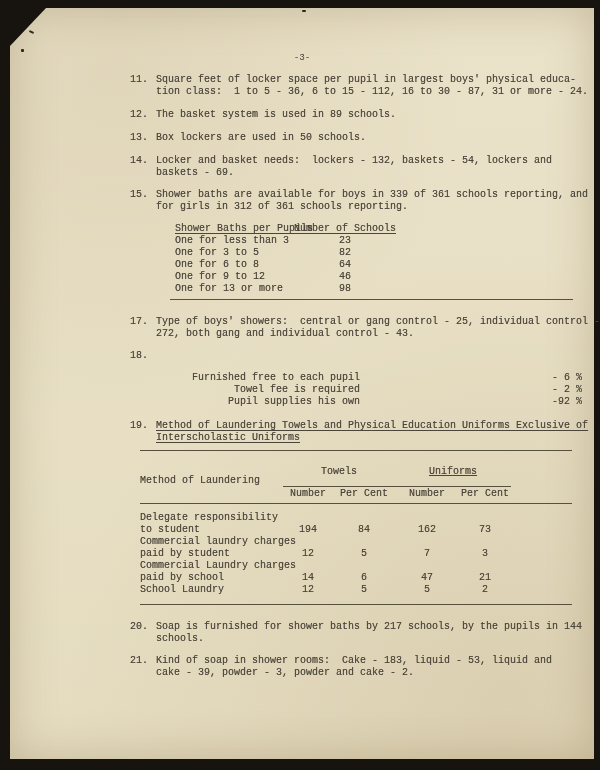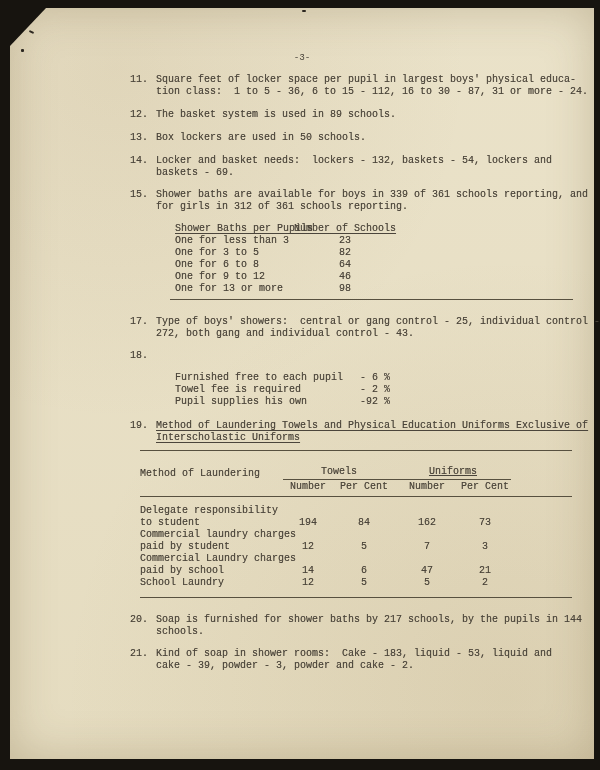--- a/index.html
+++ b/index.html
@@ -48,27 +48,27 @@
   
   .t16{margin:10px 0 16px 45px;}
   .t16-row{display:grid;grid-template-columns:115px 110px;}
   .t16-label{white-space:pre;}
   .t16-val{text-align:center;}
   .rule16{width:403px;margin:4px 0 0 -5px;}
 
   
   .towels{margin:10px 0 12px 45px;}
   .towels-row{display:grid;grid-template-columns:185px auto;}
-  .towels-label,.towels-val{white-space:pre;}
+  .towels-label,.towels-val{white-space:pre;text-align:right;}
 
   
   .t19{margin:6px 0 16px 10px;width:432px;}
   .t19-grid{display:grid;grid-template-columns:143px 50px 62px 64px 52px;align-items:end;}
   .t19-label{white-space:pre;}
-  .t19-group{text-align:center;border-bottom:1px solid #57503f;padding-bottom:1px;}
+  .t19-group{text-align:center;border-bottom:1px solid #57503f;padding-bottom:8px;}
   .g1{grid-column:2/4;}
   .g2{grid-column:4/6;text-decoration:underline;}
   .t19 .c{text-align:center;}
   .t19-head{margin-top:15px;}
   .t19-subhead{margin-top:1px;margin-bottom:3px;}
   .t19-rows{padding:8px 0 8px;}
 </style>
 </head>
 <body>
 

